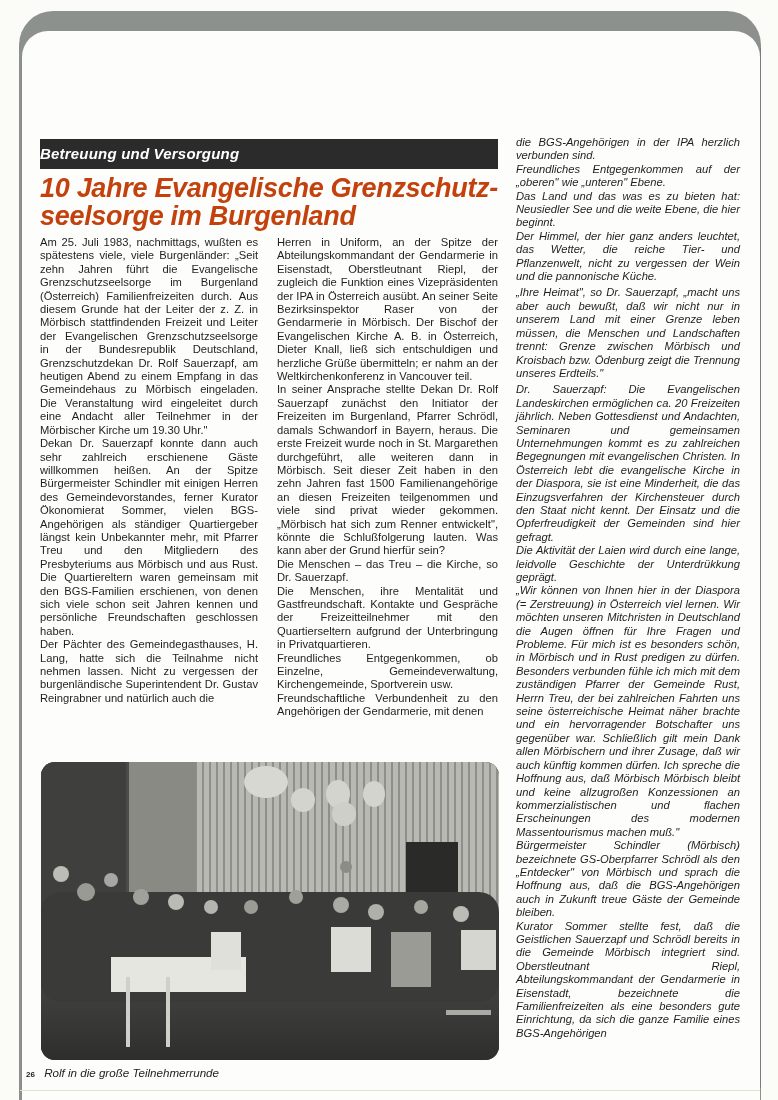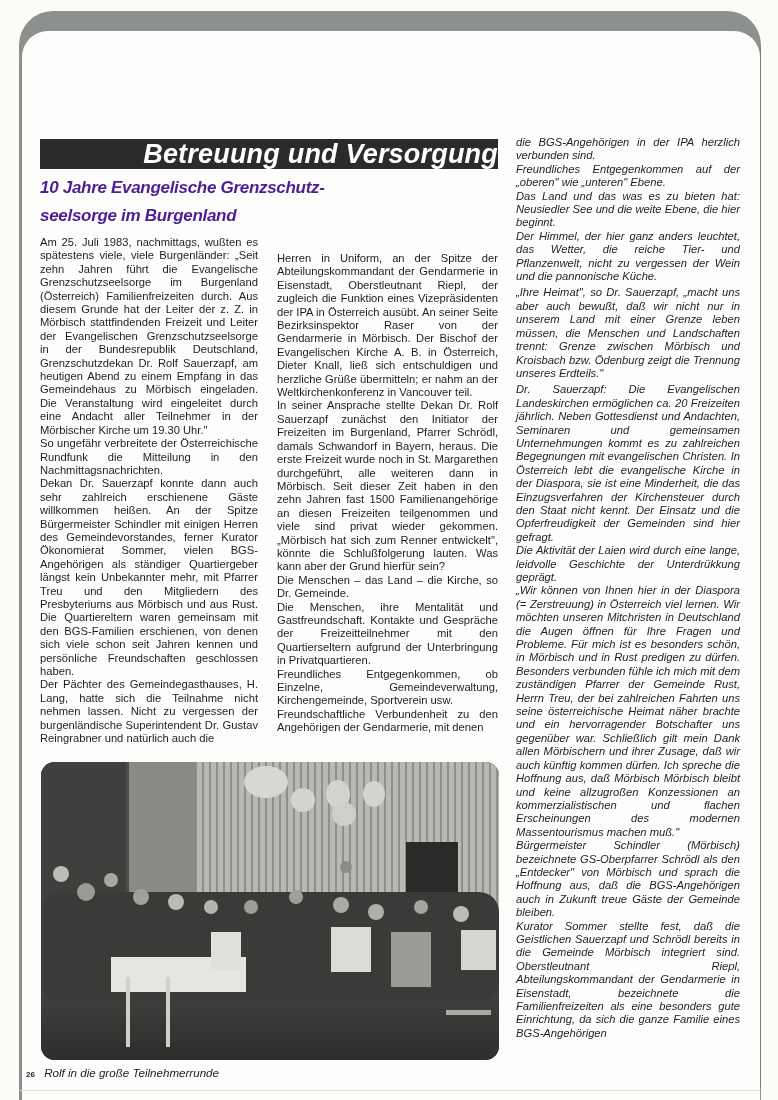--- a/index.html
+++ b/index.html
@@ -2,26 +2,26 @@
 <html><head>
 <meta charset="utf-8">
 <style>
   html,body{margin:0;padding:0;}
   body{width:778px;height:1100px;background:#fbfbf7;position:relative;overflow:hidden;font-family:"Liberation Sans",sans-serif;color:#1a1a1a;}
   .frame{position:absolute;left:19px;top:11px;width:742px;height:1120px;background:#8c918e;border-radius:34px 34px 0 0;}
   .frame-inner{position:absolute;left:22px;top:31px;width:738px;height:1080px;background:#fdfdfb;border-radius:26px 26px 0 0;}
   .right-rule{position:absolute;left:760px;top:48px;width:1px;height:1040px;background:#7a7a7a;}
   .left-rule{position:absolute;left:21px;top:60px;width:1px;height:1030px;background:#8a8a8a;}
   .bottom-rule{position:absolute;left:20px;top:1090px;width:740px;height:1px;background:#e5e2c8;}
-  .banner{position:absolute;left:40px;top:139px;width:458px;height:30px;background:#2b2b2b;color:#fff;font-weight:bold;font-style:italic;font-size:27px;text-align:right;line-height:30px;letter-spacing:0.2px;}
-  .headline{position:absolute;left:40px;top:174px;width:470px;font-weight:900;font-style:italic;font-size:17px;line-height:28px;color:#4c1d95;letter-spacing:-0.3px;}
+  .banner{position:absolute;left:40px;top:139px;width:458px;height:30px;background:#2b2b2b;color:#fff;font-weight:bold;font-style:italic;font-size:15px;text-align:left;line-height:30px;letter-spacing:0.2px;}
+  .headline{position:absolute;left:40px;top:174px;width:470px;font-weight:900;font-style:italic;font-size:27px;line-height:28px;color:#c2410c;letter-spacing:-0.3px;}
   .col{position:absolute;font-size:11.2px;line-height:13.4px;text-align:justify;color:#1e1e1e;}
   .col p{margin:0;}
   .col1{left:40px;top:236px;width:218px;}
-  .col2{left:277px;top:252px;width:221px;}
+  .col2{left:277px;top:236px;width:221px;}
   .col3{left:516px;top:136px;width:224px;font-style:italic;}
   .photo{position:absolute;left:41px;top:762px;width:458px;height:298px;border-radius:14px;overflow:hidden;background:#5a5a58;}
   .caption{position:absolute;left:26px;top:1066px;font-size:11.6px;font-style:italic;color:#222;}
   .caption .pg{font-style:normal;font-weight:bold;font-size:8px;margin-right:6px;}
 </style>
 </head>
 <body>
 
 <div class="frame"></div>
 <div class="frame-inner"></div>
@@ -31,29 +31,28 @@
 
 <div class="banner">Betreuung und Versorgung</div>
 
 <div class="headline">
   <div>10 Jahre Evangelische Grenzschutz-</div>
   <div>seelsorge im Burgenland</div>
 </div>
 
 <div class="col col1">
   <p>Am 25. Juli 1983, nachmittags, wußten es spätestens viele, viele Burgenländer: „Seit zehn Jahren führt die Evangelische Grenzschutzseelsorge im Burgenland (Österreich) Familienfreizeiten durch. Aus diesem Grunde hat der Leiter der z. Z. in Mörbisch stattfindenden Freizeit und Leiter der Evangelischen Grenzschutzseelsorge in der Bundesrepublik Deutschland, Grenzschutzdekan Dr. Rolf Sauerzapf, am heutigen Abend zu einem Empfang in das Gemeindehaus zu Mörbisch eingeladen. Die Veranstaltung wird eingeleitet durch eine Andacht aller Teilnehmer in der Mörbischer Kirche um 19.30 Uhr."</p>
-  <p>So ungefähr verbreitete der Österreichische Rundfunk die Mitteilung in den Nachmittagsnachrichten.</p>
   <p>Dekan Dr. Sauerzapf konnte dann auch sehr zahlreich erschienene Gäste willkommen heißen. An der Spitze Bürgermeister Schindler mit einigen Herren des Gemeindevorstandes, ferner Kurator Ökonomierat Sommer, vielen BGS-Angehörigen als ständiger Quartiergeber längst kein Unbekannter mehr, mit Pfarrer Treu und den Mitgliedern des Presbyteriums aus Mörbisch und aus Rust. Die Quartiereltern waren gemeinsam mit den BGS-Familien erschienen, von denen sich viele schon seit Jahren kennen und persönliche Freundschaften geschlossen haben.</p>
   <p>Der Pächter des Gemeindegasthauses, H. Lang, hatte sich die Teilnahme nicht nehmen lassen. Nicht zu vergessen der burgenländische Superintendent Dr. Gustav Reingrabner und natürlich auch die</p>
 </div>
 
 <div class="col col2">
   <p>Herren in Uniform, an der Spitze der Abteilungskommandant der Gendarmerie in Eisenstadt, Oberstleutnant Riepl, der zugleich die Funktion eines Vizepräsidenten der IPA in Österreich ausübt. An seiner Seite Bezirksinspektor Raser von der Gendarmerie in Mörbisch. Der Bischof der Evangelischen Kirche A. B. in Österreich, Dieter Knall, ließ sich entschuldigen und herzliche Grüße übermitteln; er nahm an der Weltkirchenkonferenz in Vancouver teil.</p>
   <p>In seiner Ansprache stellte Dekan Dr. Rolf Sauerzapf zunächst den Initiator der Freizeiten im Burgenland, Pfarrer Schrödl, damals Schwandorf in Bayern, heraus. Die erste Freizeit wurde noch in St. Margarethen durchgeführt, alle weiteren dann in Mörbisch. Seit dieser Zeit haben in den zehn Jahren fast 1500 Familienangehörige an diesen Freizeiten teilgenommen und viele sind privat wieder gekommen. „Mörbisch hat sich zum Renner entwickelt", könnte die Schlußfolgerung lauten. Was kann aber der Grund hierfür sein?</p>
-  <p>Die Menschen – das Land – die Kirche, so Dr. Gemeinde.</p>
+  <p>Die Menschen – das Treu – die Kirche, so Dr. Sauerzapf.</p>
   <p>Die Menschen, ihre Mentalität und Gastfreundschaft. Kontakte und Gespräche der Freizeitteilnehmer mit den Quartierseltern aufgrund der Unterbringung in Privatquartieren.</p>
   <p>Freundliches Entgegenkommen, ob Einzelne, Gemeindeverwaltung, Kirchengemeinde, Sportverein usw.</p>
   <p>Freundschaftliche Verbundenheit zu den Angehörigen der Gendarmerie, mit denen</p>
 </div>
 
 <div class="col col3">
   <p>die BGS-Angehörigen in der IPA herzlich verbunden sind.</p>
   <p>Freundliches Entgegenkommen auf der „oberen" wie „unteren" Ebene.</p>
   <p>Das Land und das was es zu bieten hat: Neusiedler See und die weite Ebene, die hier beginnt.</p>
   <p>Der Himmel, der hier ganz anders leuchtet, das Wetter, die reiche Tier- und Pflanzenwelt, nicht zu vergessen der Wein und die pannonische Küche.</p>

